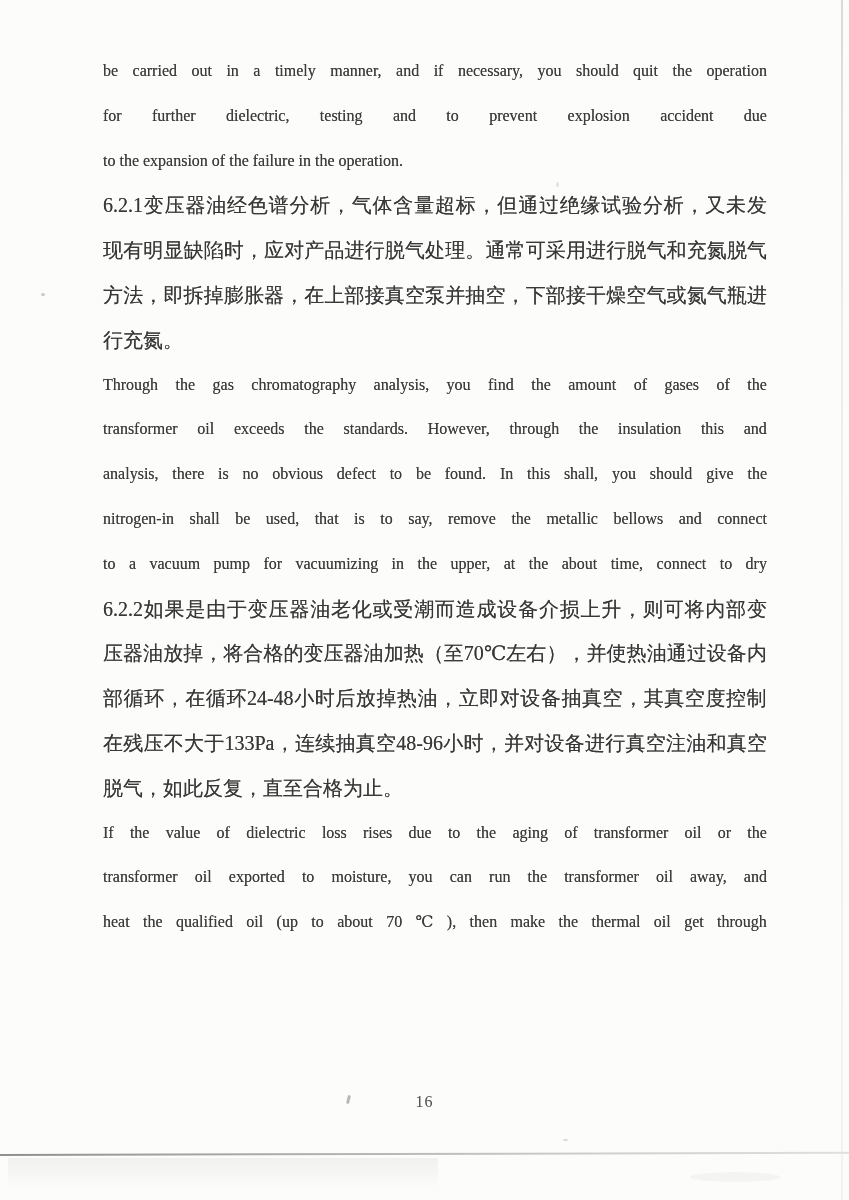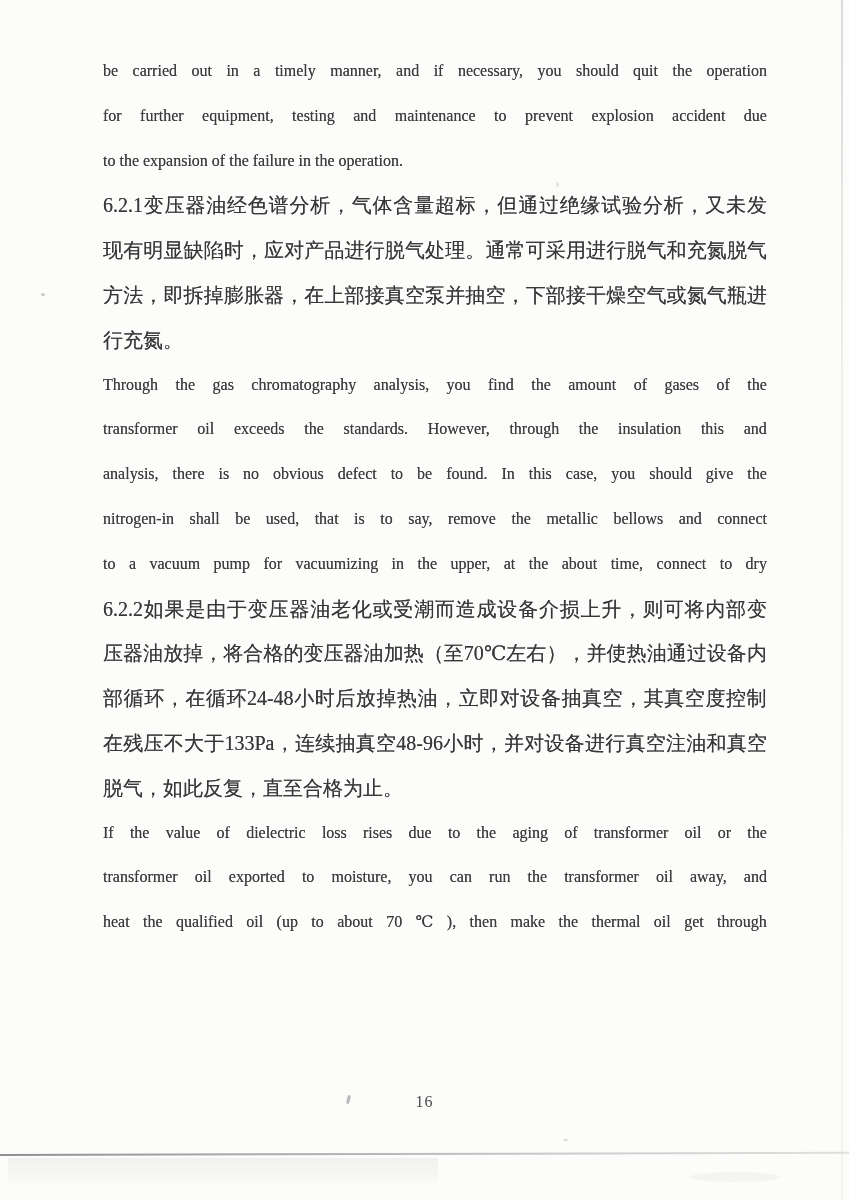--- a/index.html
+++ b/index.html
@@ -91,24 +91,23 @@
         <span>necessary,</span>
         <span>you</span>
         <span>should</span>
         <span>quit</span>
         <span>the</span>
         <span>operation</span>
       </div>
       <div class="line en j">
         <span>for</span>
         <span>further</span>
-        <span>equipment,</span>
+        <span>dielectric,</span>
         <span>testing</span>
         <span>and</span>
-        <span>maintenance</span>
         <span>to</span>
         <span>prevent</span>
         <span>explosion</span>
         <span>accident</span>
         <span>due</span>
       </div>
       <div class="line en">to the expansion of the failure in the operation.</div>
       <div class="line zh j">
         <span>6.2.1</span>
         <span>变</span>
@@ -246,21 +245,21 @@
         <span>there</span>
         <span>is</span>
         <span>no</span>
         <span>obvious</span>
         <span>defect</span>
         <span>to</span>
         <span>be</span>
         <span>found.</span>
         <span>In</span>
         <span>this</span>
-        <span>case,</span>
+        <span>shall,</span>
         <span>you</span>
         <span>should</span>
         <span>give</span>
         <span>the</span>
       </div>
       <div class="line en j">
         <span>nitrogen-in</span>
         <span>shall</span>
         <span>be</span>
         <span>used,</span>

